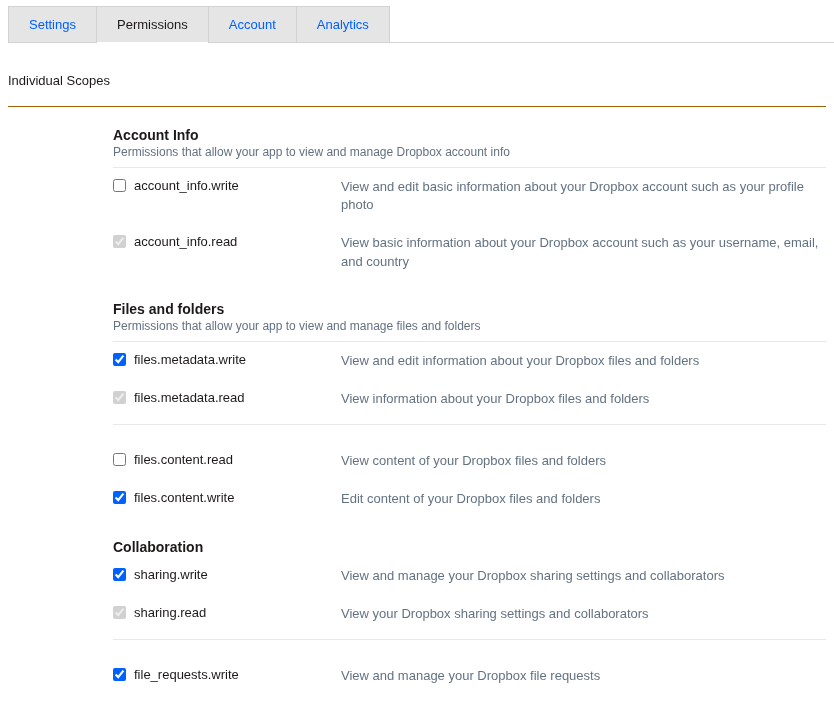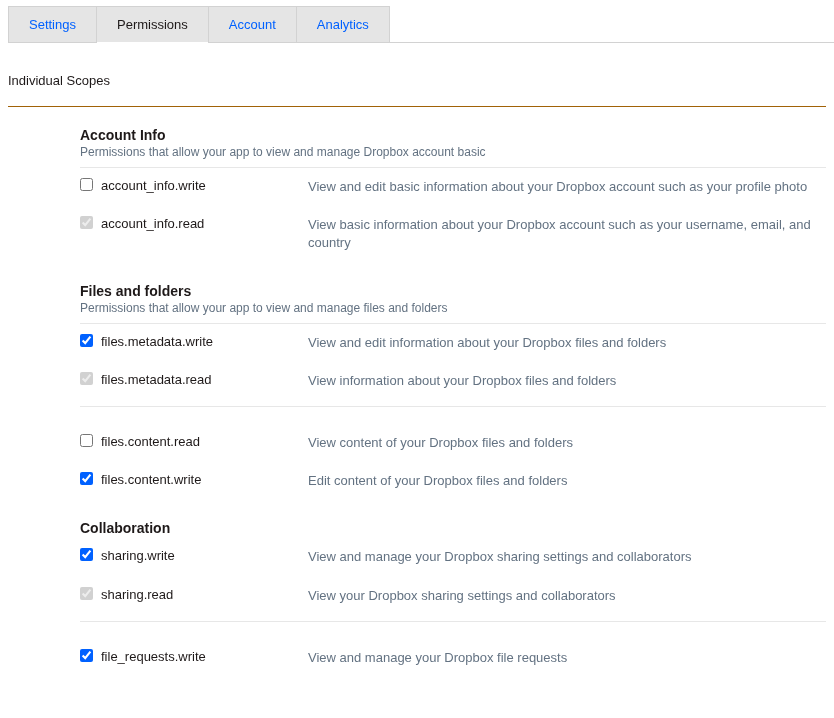--- a/index.html
+++ b/index.html
@@ -61,21 +61,21 @@
       flex: 1;
       font-size: 13px;
       color: #1e1919;
     }
     .scopes-desc a {
       color: #0061ff;
       text-decoration: none;
       cursor: pointer;
     }
     .perm-body {
-      margin-left: 72px;
+      margin-left: 105px;
     }
     .group {
       padding-top: 20px;
     }
     .group-title {
       font-weight: 600;
       font-size: 14px;
       color: #1e1919;
       margin-bottom: 2px;
     }
@@ -86,20 +86,21 @@
       border-bottom: 1px solid #e7e7e7;
     }
     .perm-row {
       display: flex;
       align-items: flex-start;
       padding: 10px 0;
     }
     .perm-left {
       width: 228px;
       display: flex;
+      align-items: center;
     }
     .perm-left input[type="checkbox"] {
       margin-right: 8px;
       width: 13px;
       height: 13px;
       accent-color: #0061ff;
     }
     .perm-name {
       font-size: 13px;
       color: #1e1919;
@@ -129,21 +130,21 @@
 <div class="content">
 
   <div class="scopes-header">
     <div class="scopes-label">Individual Scopes</div>
   </div>
 
   <div class="perm-body">
 
     <div class="group">
       <div class="group-title">Account Info</div>
-      <div class="group-desc">Permissions that allow your app to view and manage Dropbox account basic</div>
+      <div class="group-desc">Permissions that allow your app to view and manage Dropbox account info</div>
 
       <div class="perm-row">
         <div class="perm-left">
           <input type="checkbox" style="">
           <span class="perm-name">account_info.write</span>
         </div>
         <div class="perm-desc">View and edit basic information about your Dropbox account such as your profile photo</div>
       </div>
 
       <div class="perm-row">

